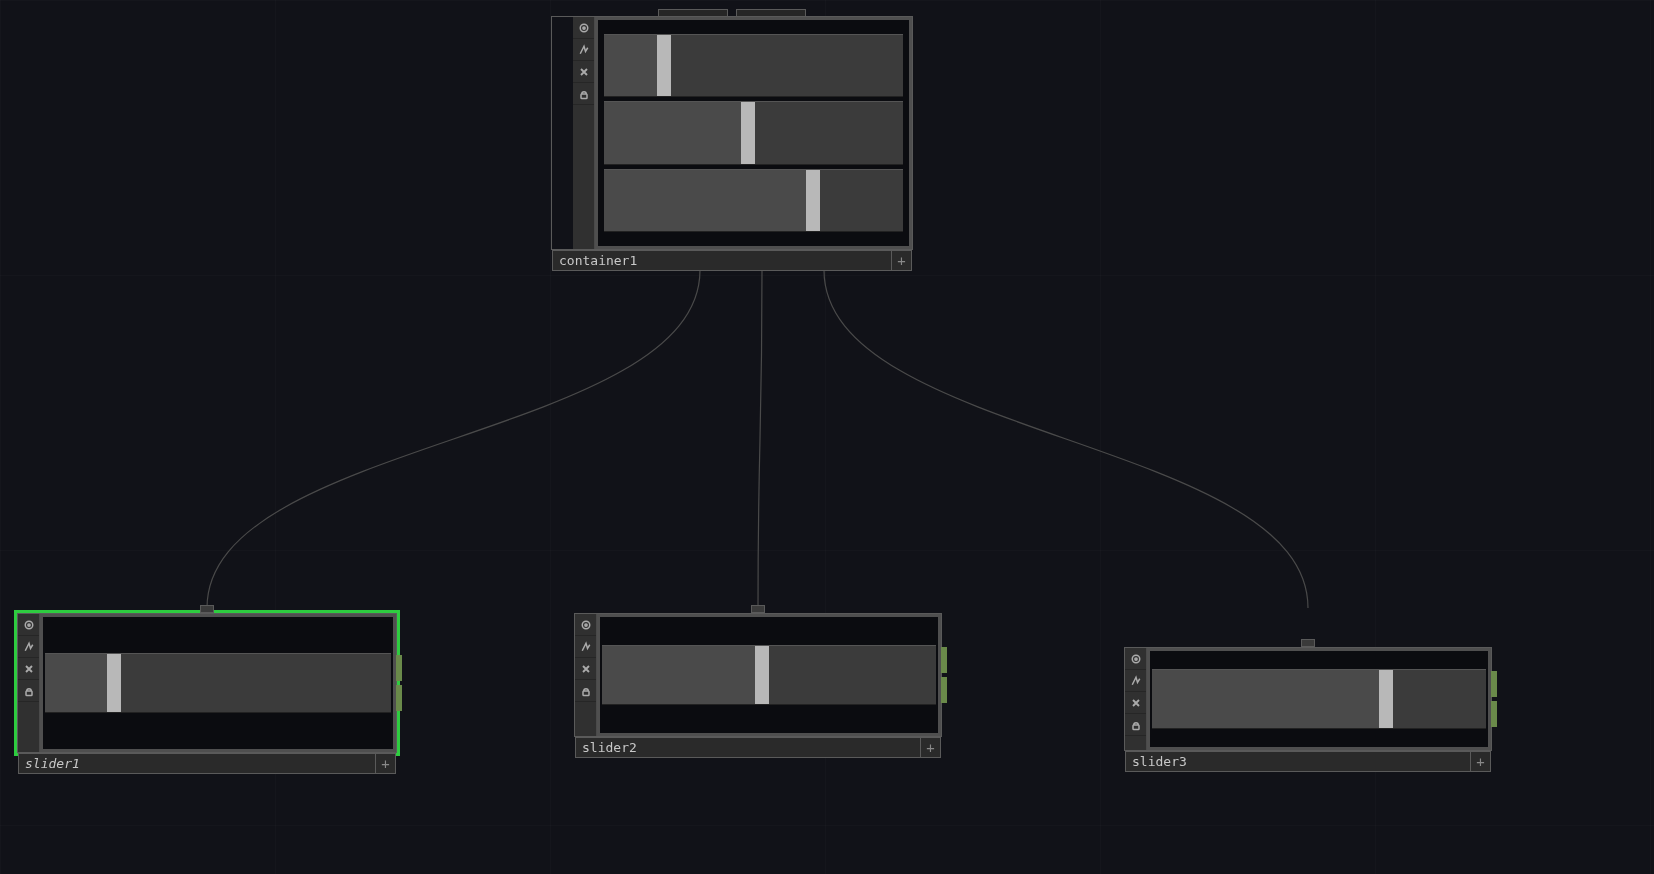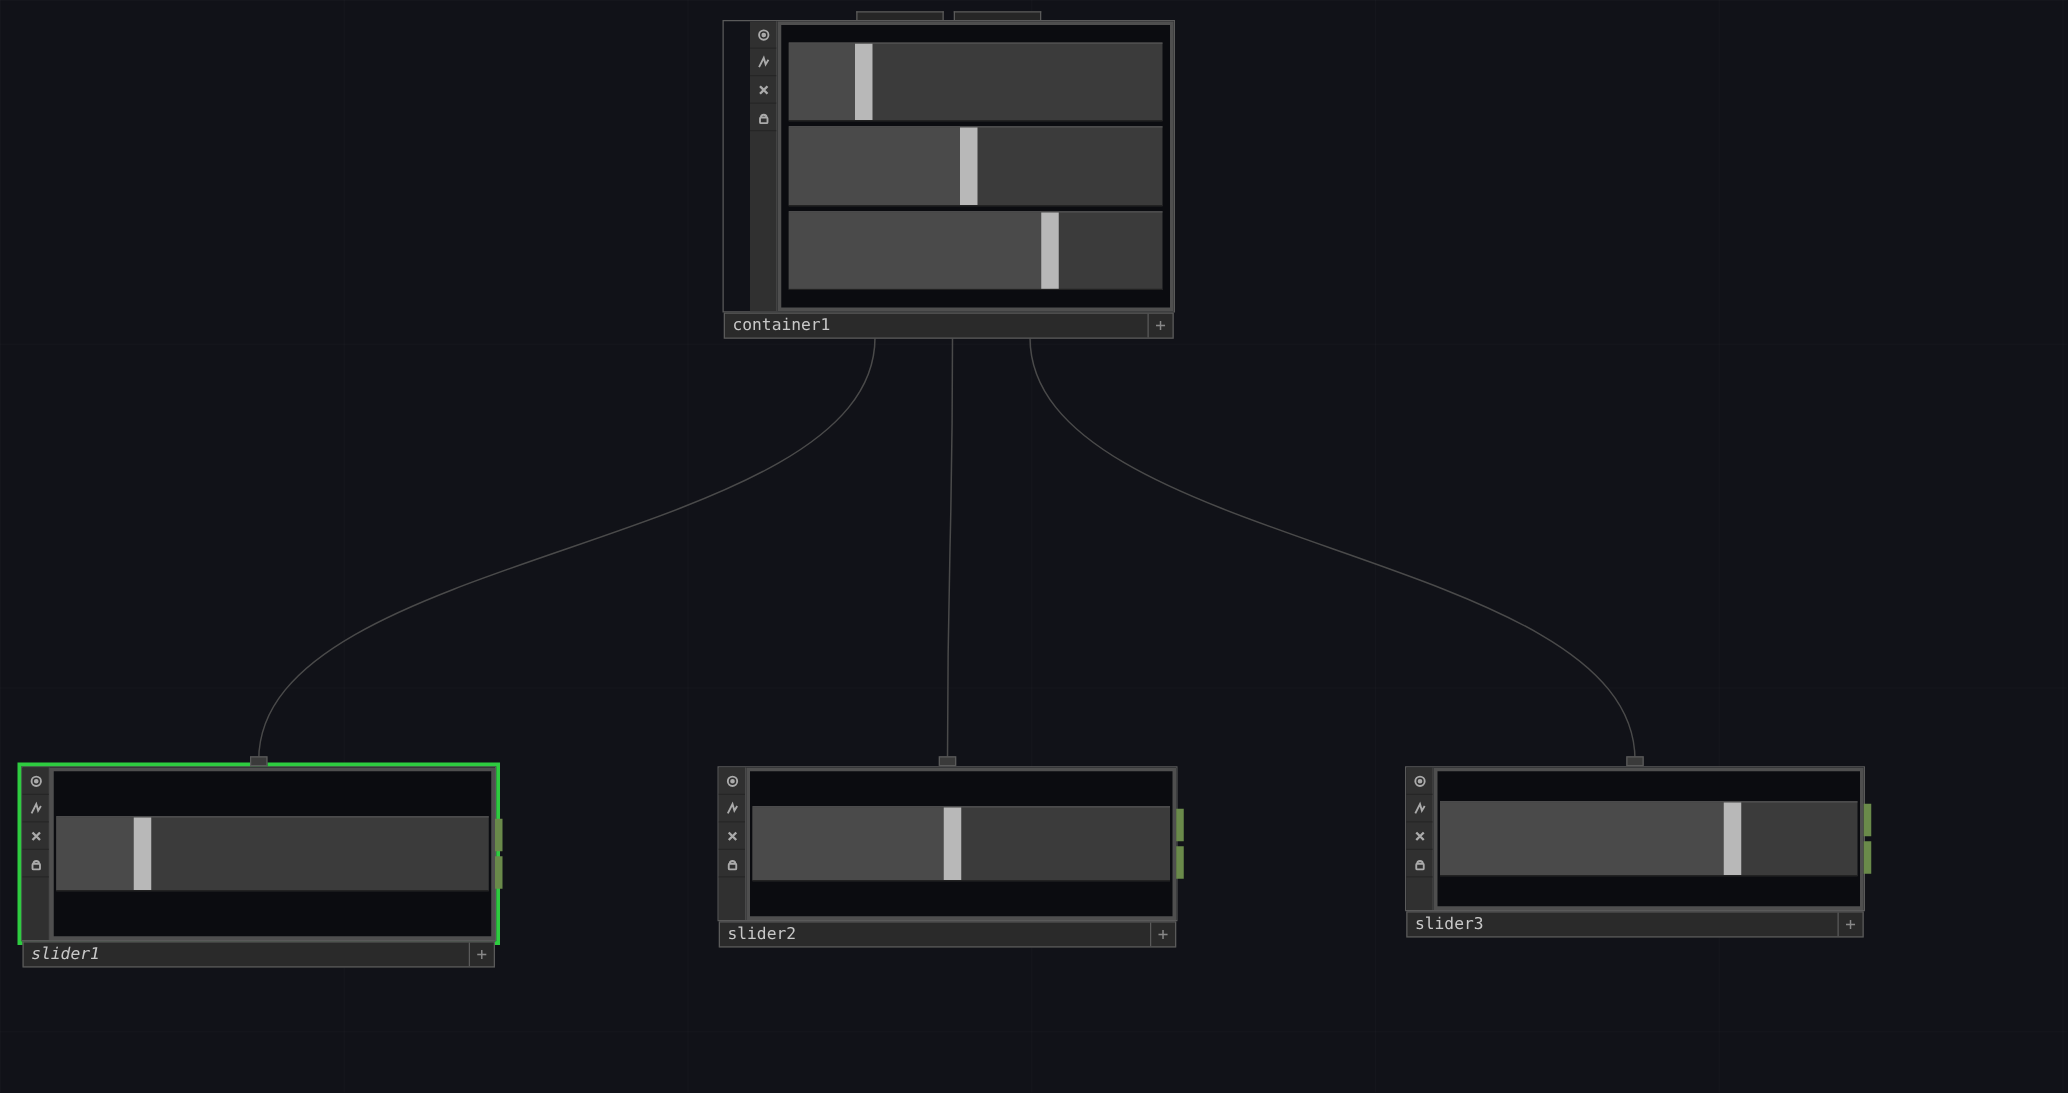--- a/index.html
+++ b/index.html
@@ -175,21 +175,21 @@
 
 <div class="grid-bg"></div>
 
 <svg class="wires">
 
 <path d="M 700 270 C 700 439, 207 439, 207 608"></path>
     <path d="M 762 270 C 762 439, 758 439, 758 608"></path>
     <path d="M 824 270 C 824 439, 1308 439, 1308 608"></path>
   </svg>
 
-<div class="node" id="node-container" style="left: 578px; top: 16px; width: 362px; height: 234px; padding-left: 21px;">
+<div class="node" id="node-container" style="left: 551px; top: 16px; width: 362px; height: 234px; padding-left: 21px;">
   <div class="node-top-tabs">
     <div class="tab-slot"></div>
     <div class="tab-slot"></div>
   </div>
   <div class="node-body">
     <div class="tool-col">
       <div class="tool-btn">
           <svg viewBox="0 0 16 16">
             <circle cx="8" cy="8" r="5"></circle>
             <circle cx="8" cy="8" r="1.5" fill="#aaa"></circle>
@@ -315,21 +315,21 @@
   <div class="out-handles">
     <div class="out-handle"></div>
     <div class="out-handle"></div>
   </div>
   <div class="node-label-bar">
     <span>slider2</span>
     <span class="plus">+</span>
   </div>
 </div>
 
-<div class="node" id="node-slider3" style="left: 1124px; top: 613px; width: 368px; height: 116px;">
+<div class="node" id="node-slider3" style="left: 1124px; top: 647px; width: 368px; height: 104px;">
   <div class="in-handle"></div>
   <div class="node-body">
     <div class="tool-col">
       <div class="tool-btn">
           <svg viewBox="0 0 16 16">
             <circle cx="8" cy="8" r="5"></circle>
             <circle cx="8" cy="8" r="1.5" fill="#aaa"></circle>
           </svg>
         </div>
       <div class="tool-btn">

